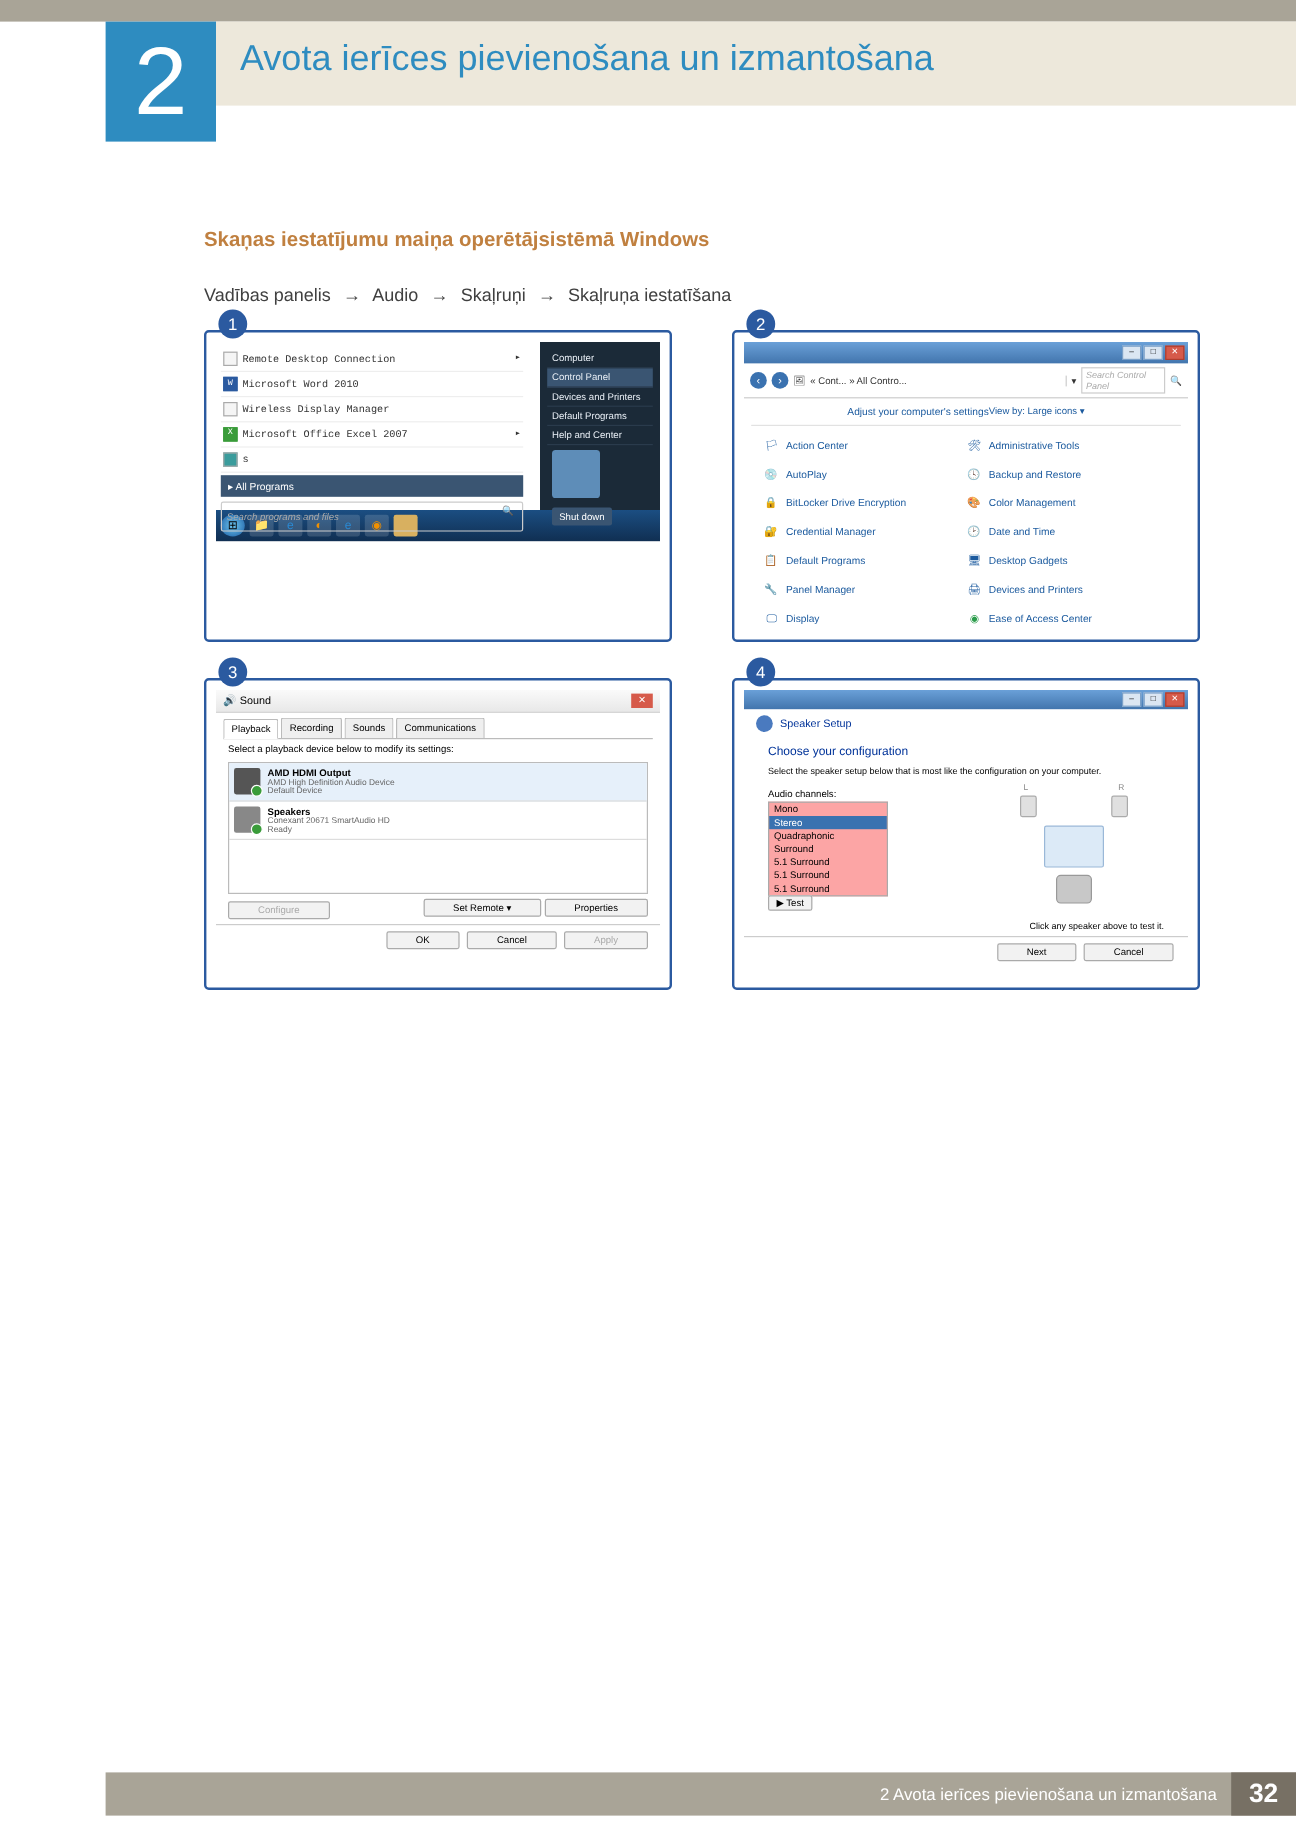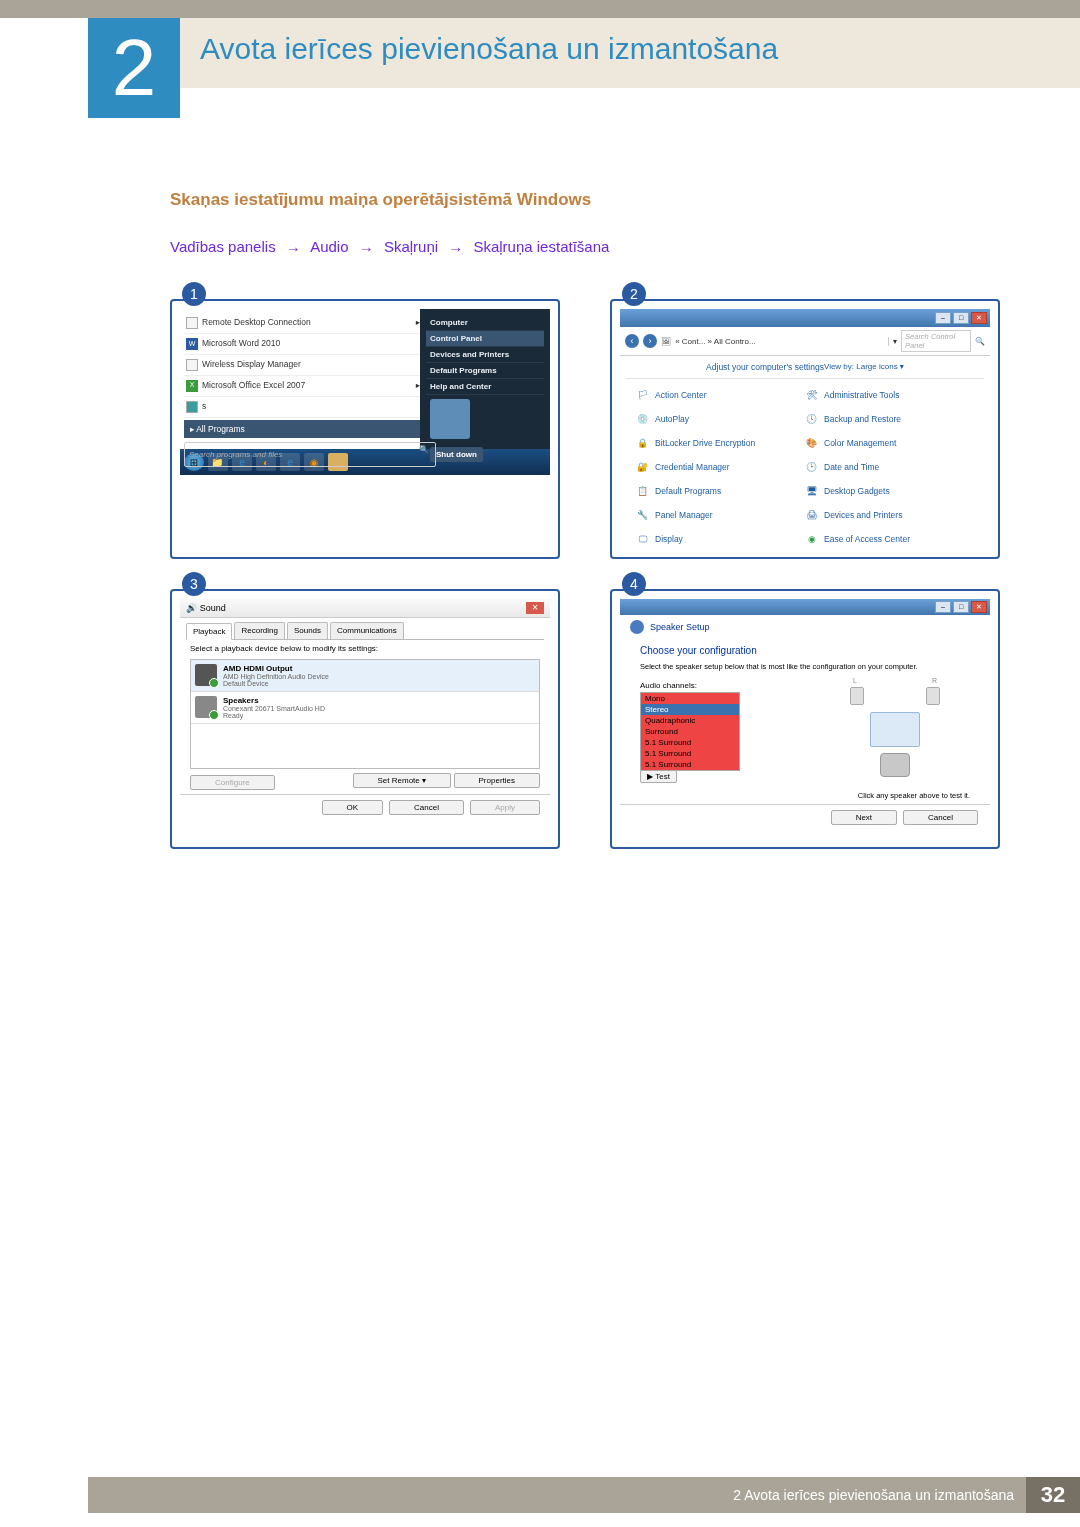--- a/index.html
+++ b/index.html
@@ -58,22 +58,22 @@
     right: 80px;
   }
   .section-heading {
     color: #c08040;
     font-size: 17px;
     font-weight: bold;
     margin-bottom: 28px;
   }
   .breadcrumb {
     font-size: 15px;
-    color: #6d28d9;
-    margin-bottom: 44px;
+    color: #404040;
+    margin-bottom: 20px;
   }
   .arrow {
     margin: 0 6px;
   }
   .panels {
     display: grid;
     grid-template-columns: 1fr 1fr;
     gap: 30px 50px;
     margin-top: 20px;
   }
@@ -100,25 +100,24 @@
   }
   .panel-body {
     position: absolute;
     inset: 8px;
     overflow: hidden;
     font-size: 9px;
   }
   
   .p1-side {
     float: right;
-    width: 130px;
+    width: 100px;
     height: 140px;
     background: #1b2a38;
     padding: 6px;
-    font-weight: bold;
   }
   .p1-side-item {
     color: #e8eef5;
     font-size: 8px;
     padding: 3px 4px;
     border-bottom: 1px solid #2a3b4c;
   }
   .p1-side-item.highlight { background: #3a5572; }
   .p1-side-pic {
     width: 40px; height: 40px;
@@ -134,21 +133,21 @@
     padding: 3px 6px;
     border-radius: 2px;
     display: inline-block;
   }
   .p1-apps {
     margin-right: 110px;
     background: #fff;
     height: 140px;
     padding: 4px;
   }
-  .p1-app { font-size: 8.5px; color: #333; padding: 4px 2px; border-bottom: 1px solid #eee; }
+  .p1-app { font-size: 8.5px; color: #333; padding: 4px 2px; border-bottom: 1px solid #eee; font-family: Liberation Mono, monospace; }
   .p1-app .ic {
     display: inline-block; width: 12px; height: 12px; vertical-align: middle; margin-right: 4px;
     border: 1px solid #aaa; background: #f5f5f5;
   }
   .p1-app .ic.blue { background: #2b5aa0; border-color:#2b5aa0; color:#fff; font-size:7px; text-align:center; line-height:10px;}
   .p1-allprog {
     background: #3a5572; color: #fff; font-size: 8.5px; padding: 4px 6px; margin-top: 2px;
   }
   .p1-search {
     border: 1px solid #ccc; border-radius: 2px; padding: 7px 4px; margin: 4px 0;
@@ -242,21 +241,21 @@
   .p4-head {
     padding: 5px 10px; font-size: 9px; color:#003399; display:flex; align-items:center; gap:6px;
   }
   .p4-head .ic { width:14px; height:14px; border-radius:50%; background:#4a7abf;}
   .p4-body { padding: 0 20px; }
   .p4-body h4 { color:#003399; font-size:10px; font-weight:normal; margin: 6px 0;}
   .p4-body .desc { font-size:7.5px; margin-bottom:6px;}
   .p4-row { display:flex; gap:30px; }
   .p4-left { flex: 1; }
   .p4-label { font-size: 8px; margin: 4px 0 2px;}
-  .p4-list { border:1px solid #aaa; font-size:8px; background:#ef4444; width: 100px;}
+  .p4-list { border:1px solid #aaa; font-size:8px; background:#fca5a5; width: 100px;}
   .p4-list div { padding: 1px 4px; }
   .p4-list div.sel { background:#3a72b0; color:#fff;}
   .p4-test { font-size:8px; border:1px solid #aaa; padding:1px 6px; background:#f2f2f2; margin-top:6px; border-radius:2px;}
   .p4-right { flex:1; position:relative; height:110px;}
   .p4-speaker { position:absolute; width:14px; height:18px; background:#e0e0e0; border:1px solid #aaa; border-radius:2px;}
   .p4-speaker.l { top:10px; left:30px;}
   .p4-speaker.r { top:10px; right:30px;}
   .p4-speaker-lbl { position:absolute; font-size:7px; color:#888;}
   .p4-speaker-lbl.l { top:0; left:33px;}
   .p4-speaker-lbl.r { top:0; right:33px;}

